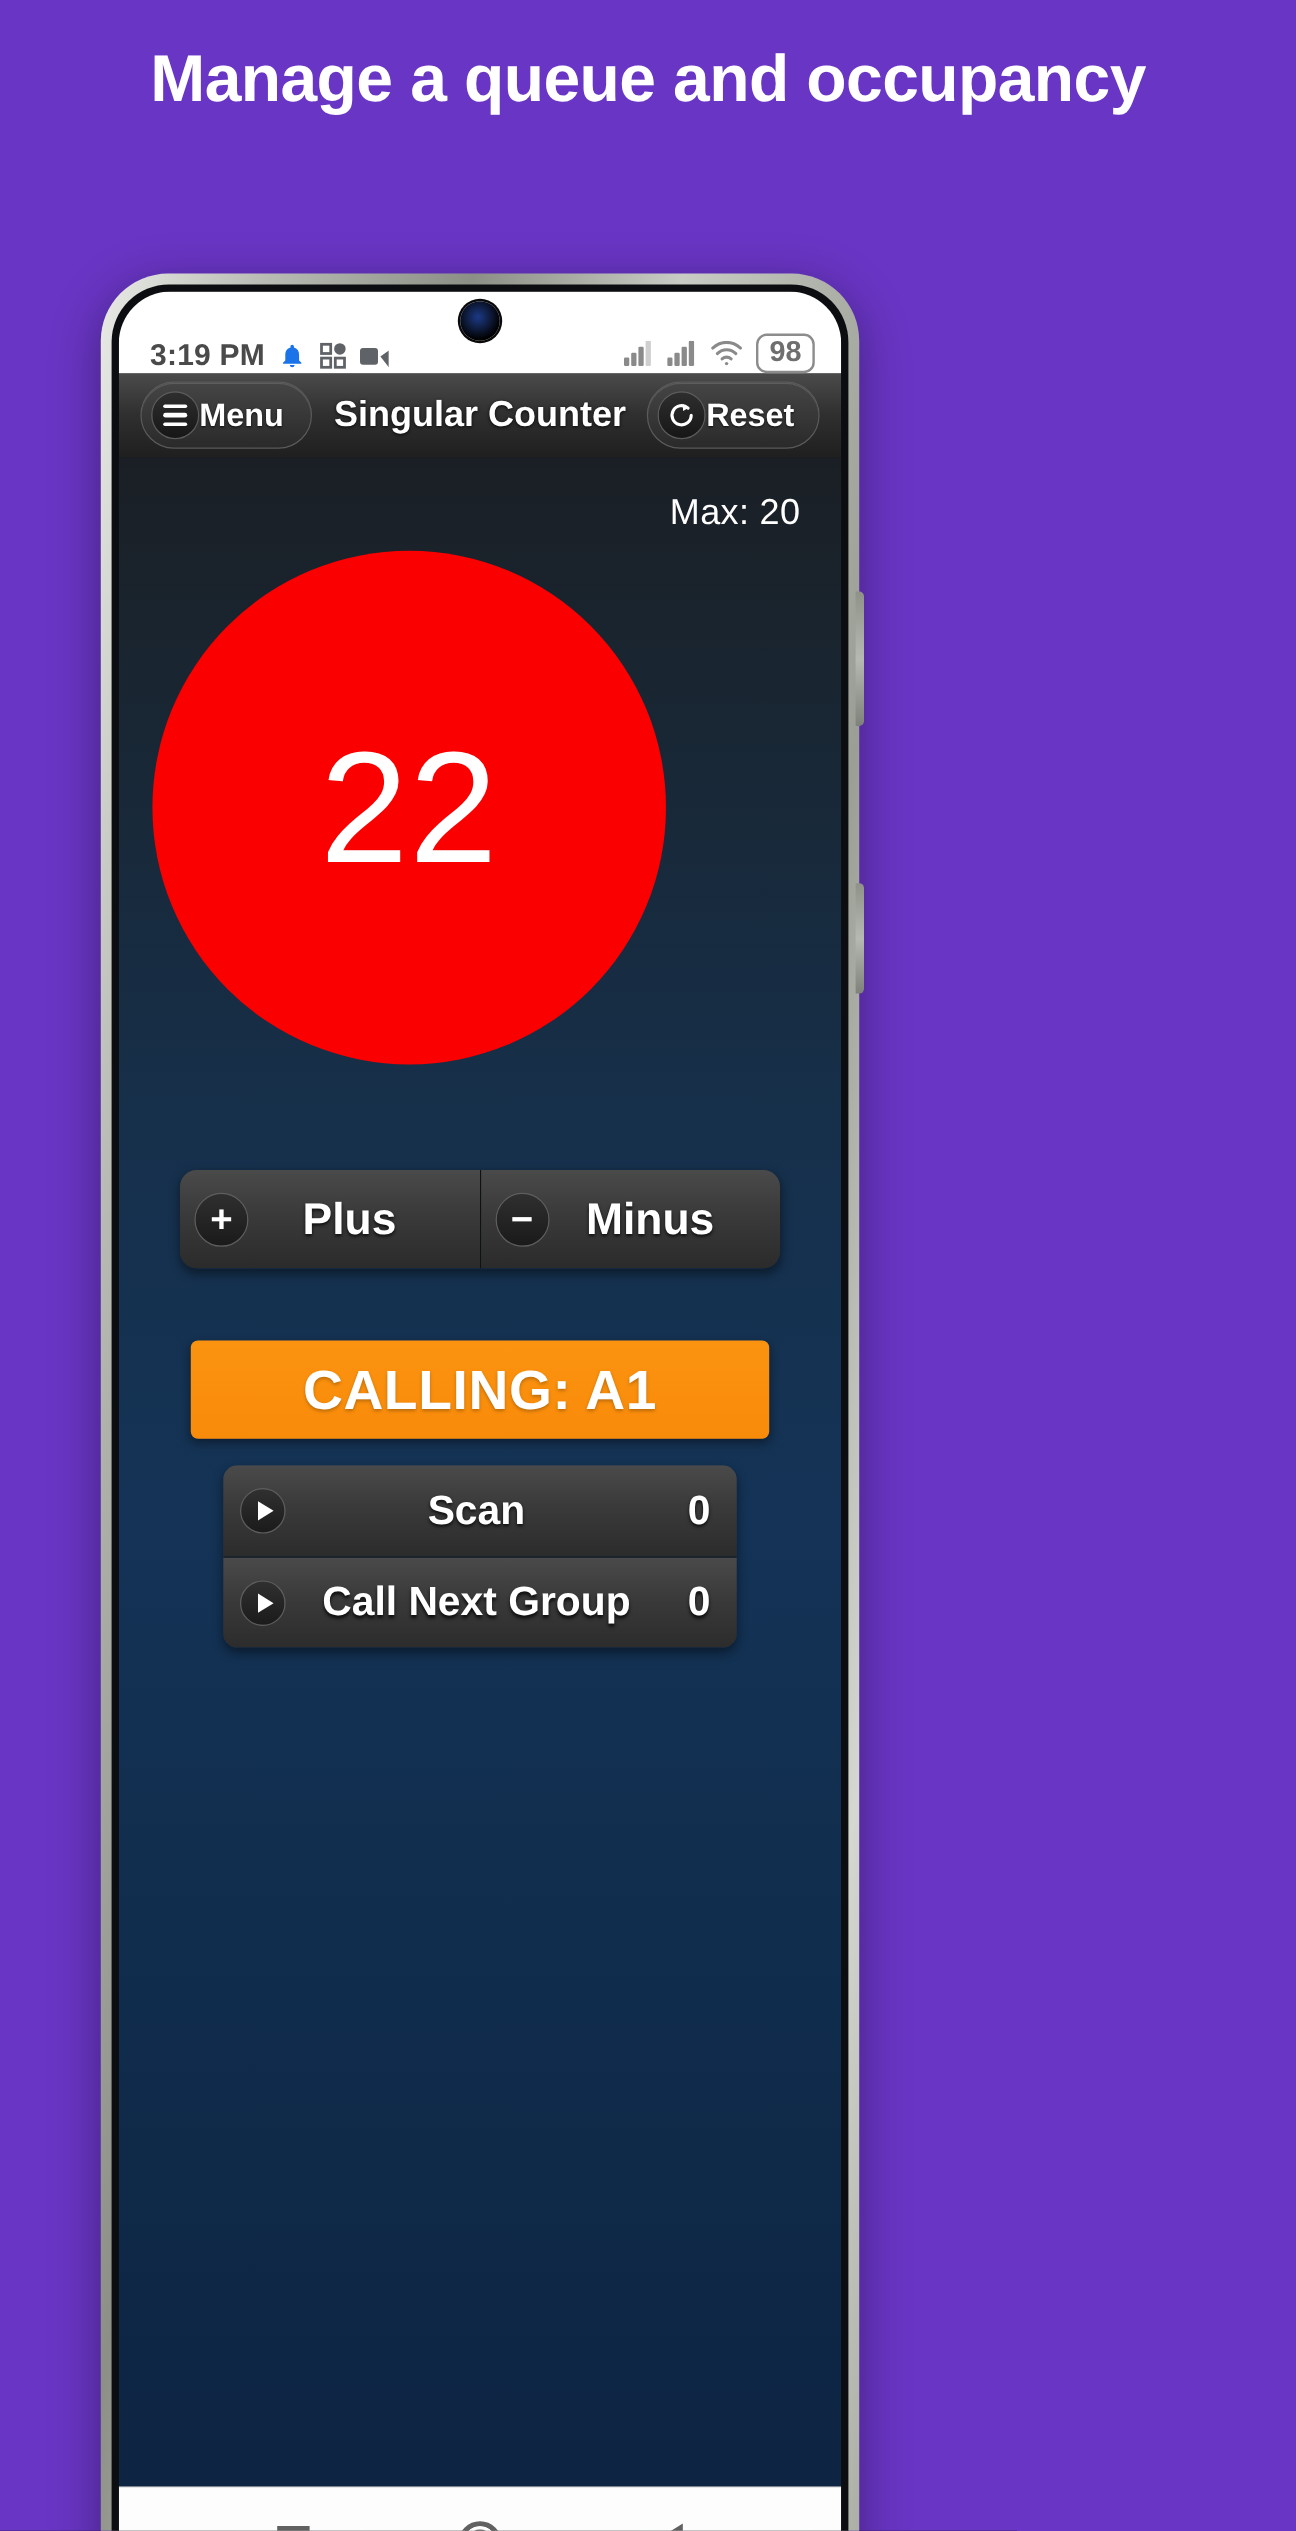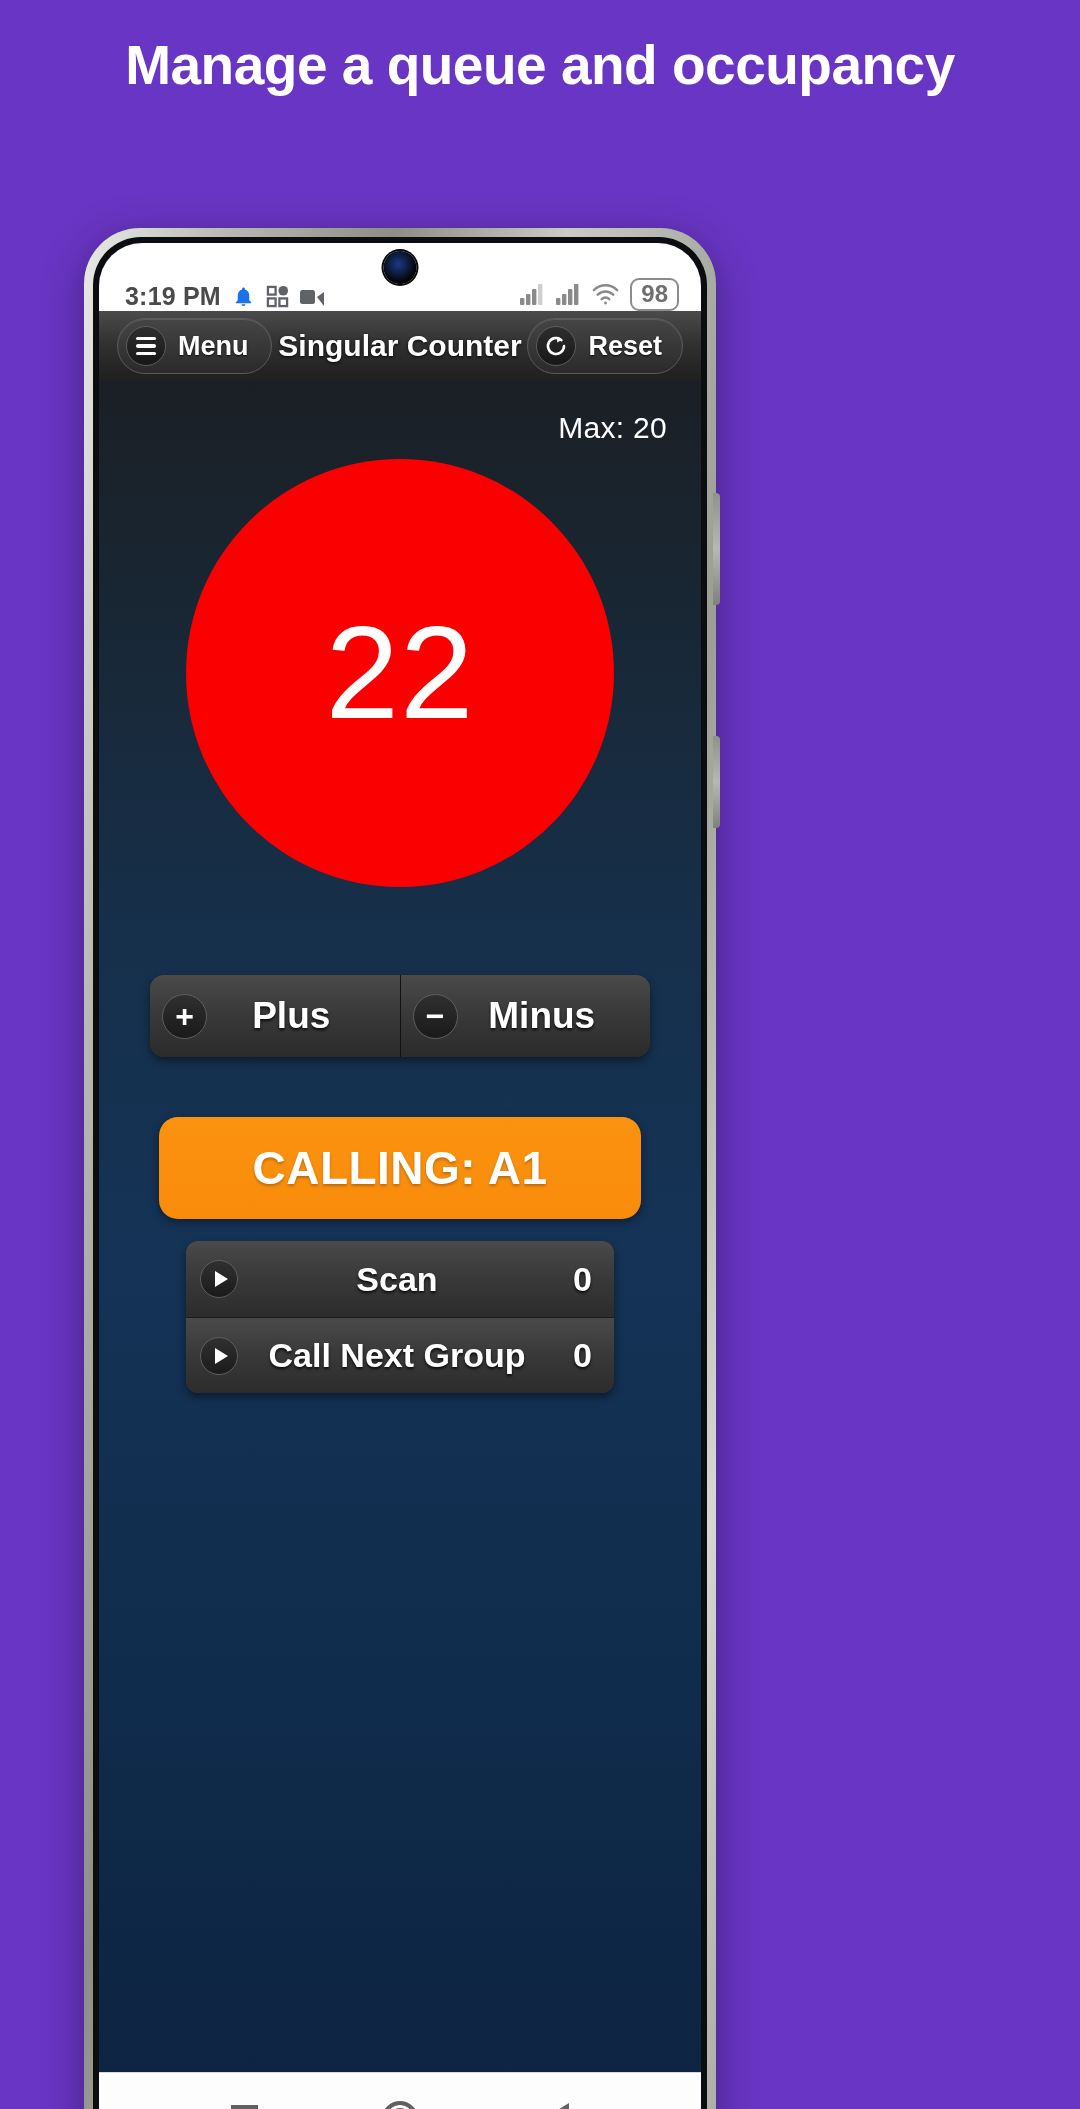--- a/index.html
+++ b/index.html
@@ -119,21 +119,21 @@
     height: 70px;
     background: linear-gradient(180deg,#4b4b4b 0%,#303030 48%,#1f1f1f 100%);
     display: flex;
     align-items: center;
     padding: 0 18px;
     position: relative;
   }
   .pill {
     display: flex;
     align-items: center;
-    gap: 12px;
+    gap: 0;
     background: linear-gradient(180deg,#454545,#2a2a2a);
     border: 1.5px solid #5b5b5b;
     border-radius: 32px;
     padding: 7px 22px 7px 8px;
     box-shadow: inset 0 1px 0 rgba(255,255,255,.13);
   }
   .pill.right { padding: 7px 20px 7px 8px; }
   .circ-icon {
     width: 40px; height: 40px;
     border-radius: 50%;
@@ -181,21 +181,21 @@
     color: #ffffff;
     font-size: 30px;
     font-weight: 500;
     padding-top: 30px;
     padding-right: 6px;
     letter-spacing: .3px;
   }
 
   .circle-wrap {
     display: flex;
-    justify-content: center;
+    justify-content: flex-start;
     align-items: center;
     margin-top: 14px;
   }
   .count-circle {
     width: 428px;
     height: 428px;
     border-radius: 50%;
     background: #fb0000;
     display: flex;
     align-items: center;
@@ -249,22 +249,22 @@
     font-size: 37px;
     font-weight: 700;
     margin-right: 40px;
     text-shadow: 0 2px 3px rgba(0,0,0,.8);
   }
 
   
   .calling {
     width: 482px;
     margin: 60px auto 0 auto;
-    height: 102px;
-    border-radius: 19px;
+    height: 82px;
+    border-radius: 6px;
     background: linear-gradient(180deg,#fb9310 0%,#f98b0a 100%);
     display: flex;
     align-items: center;
     justify-content: center;
     box-shadow: 0 3px 8px rgba(0,0,0,.4);
   }
   .calling-text {
     color: #fff;
     font-size: 46px;
     font-weight: 700;

